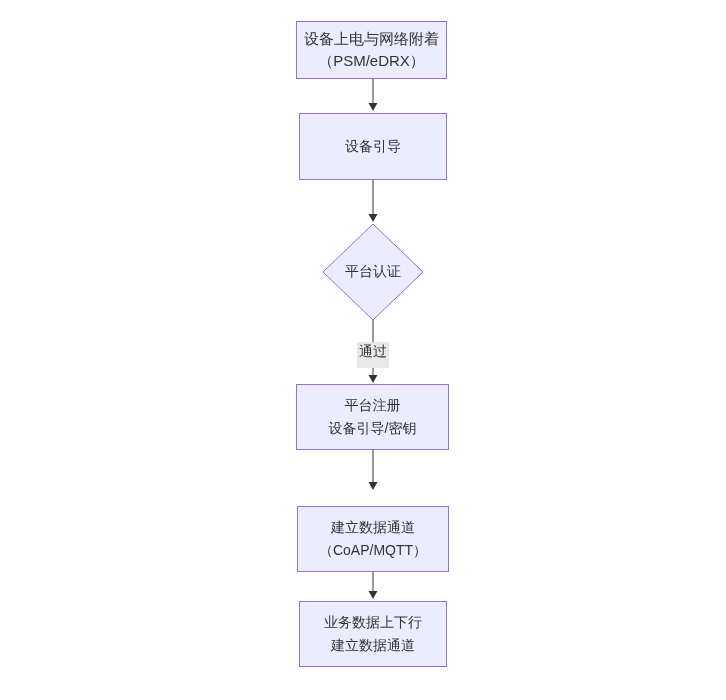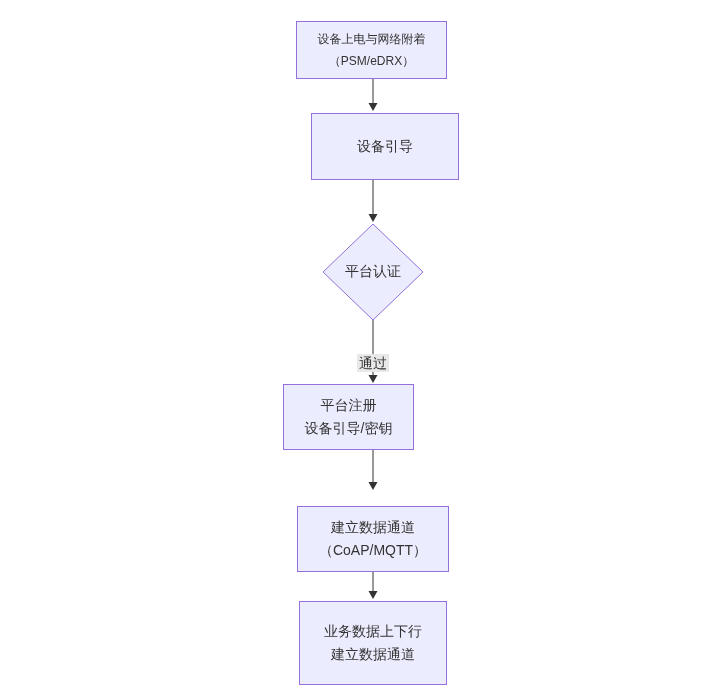--- a/index.html
+++ b/index.html
@@ -43,47 +43,47 @@
     display: flex;
     flex-direction: column;
     align-items: center;
     justify-content: center;
     text-align: center;
     font-size: 14px;
     line-height: 23px;
     box-sizing: border-box;
   }
   .node-line { white-space: nowrap; }
-  #node-1 { left: 296px; top: 21px;  width: 151px; height: 58px; font-size: 12px; line-height: 22px; }
-  #node-2 { left: 299px; top: 113px; width: 148px; height: 67px; margin-left: 12px; }
-  #node-4 { left: 283px; top: 384px; width: 131px; height: 66px; }
+  #node-1 { left: 296px; top: 21px;  width: 151px; height: 58px; font-size: 15px; line-height: 22px; }
+  #node-2 { left: 299px; top: 113px; width: 148px; height: 67px; }
+  #node-4 { left: 296px; top: 384px; width: 153px; height: 66px; }
   #node-5 { left: 297px; top: 506px; width: 152px; height: 66px; }
-  #node-6 { left: 299px; top: 601px; width: 148px; height: 84px; }
+  #node-6 { left: 299px; top: 601px; width: 148px; height: 66px; }
   .diamond-label {
     position: absolute;
     left: 323px;
     top: 224px;
     width: 100px;
     height: 96px;
     display: flex;
     align-items: center;
     justify-content: center;
     color: var(--text, #333333);
     font-size: 14px;
     text-align: right;
   }
   .edge-label {
     position: absolute;
     left: 373px;
-    top: 354px;
+    top: 342px;
     transform: translateX(-50%);
     background: var(--edge-label-bg, #e8e8e8);
     color: var(--text, #333333);
     font-size: 14px;
-    height: 18px;
+    height: 26px;
     line-height: 18px;
     padding: 0 2px;
     white-space: nowrap;
   }
 </style>
 </head>
 <body>
 
 <div id="canvas">
 

